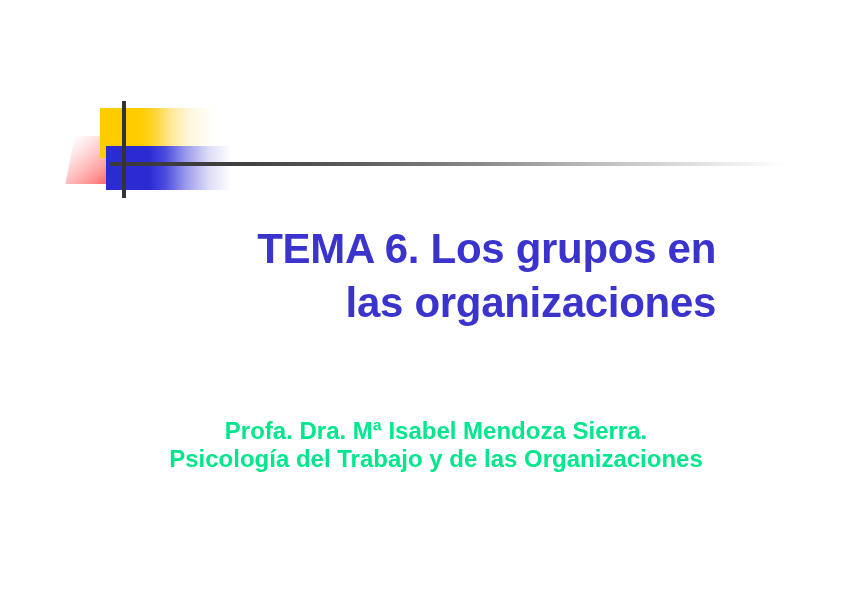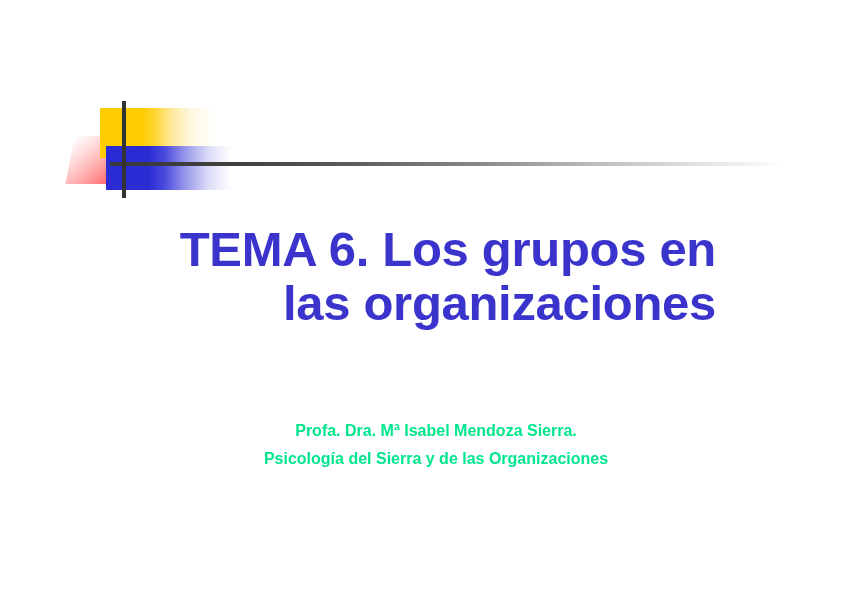--- a/index.html
+++ b/index.html
@@ -108,38 +108,38 @@
   
   .title-block {
     position: absolute;
     left: 60px;
     top: 222px;
     width: 656px;
     text-align: right;
   }
   .title-line {
     color: #3a33cc;
-    font-size: 49px;
+    font-size: 42px;
     font-weight: bold;
     line-height: 54px;
     letter-spacing: -0.3px;
     white-space: nowrap;
   }
 
   
   .subtitle-block {
     position: absolute;
     left: 60px;
     top: 417px;
     width: 752px;
     text-align: center;
   }
   .subtitle-line {
     color: #00e68c;
-    font-size: 16px;
+    font-size: 24px;
     font-weight: bold;
     line-height: 28px;
     white-space: nowrap;
   }
 </style>
 </head>
 <body>
 
 <div class="slide">
 
@@ -151,16 +151,16 @@
     <div class="logo-vline"></div>
   </div>
 
   <div class="title-block">
     <div class="title-line">TEMA 6. Los grupos en</div>
     <div class="title-line">las organizaciones</div>
   </div>
 
   <div class="subtitle-block">
     <div class="subtitle-line">Profa. Dra. Mª Isabel Mendoza Sierra.</div>
-    <div class="subtitle-line">Psicología del Sierra y de las Organizaciones</div>
+    <div class="subtitle-line">Psicología del Trabajo y de las Organizaciones</div>
   </div>
 
 </div>
 
 </body></html>

